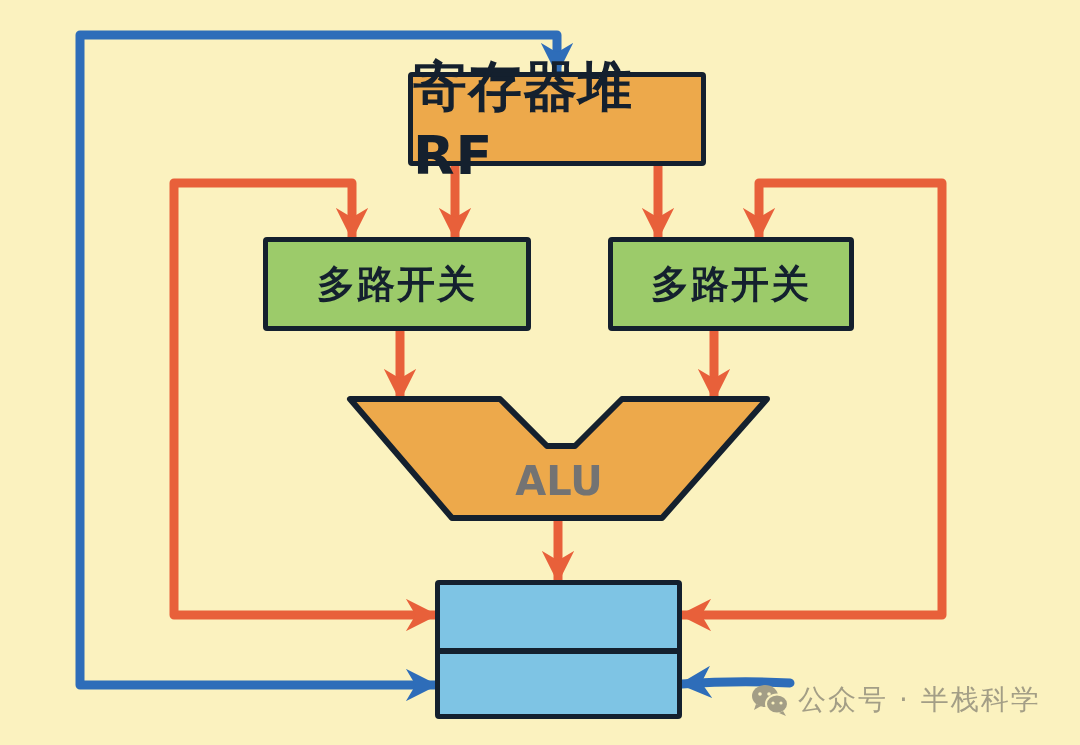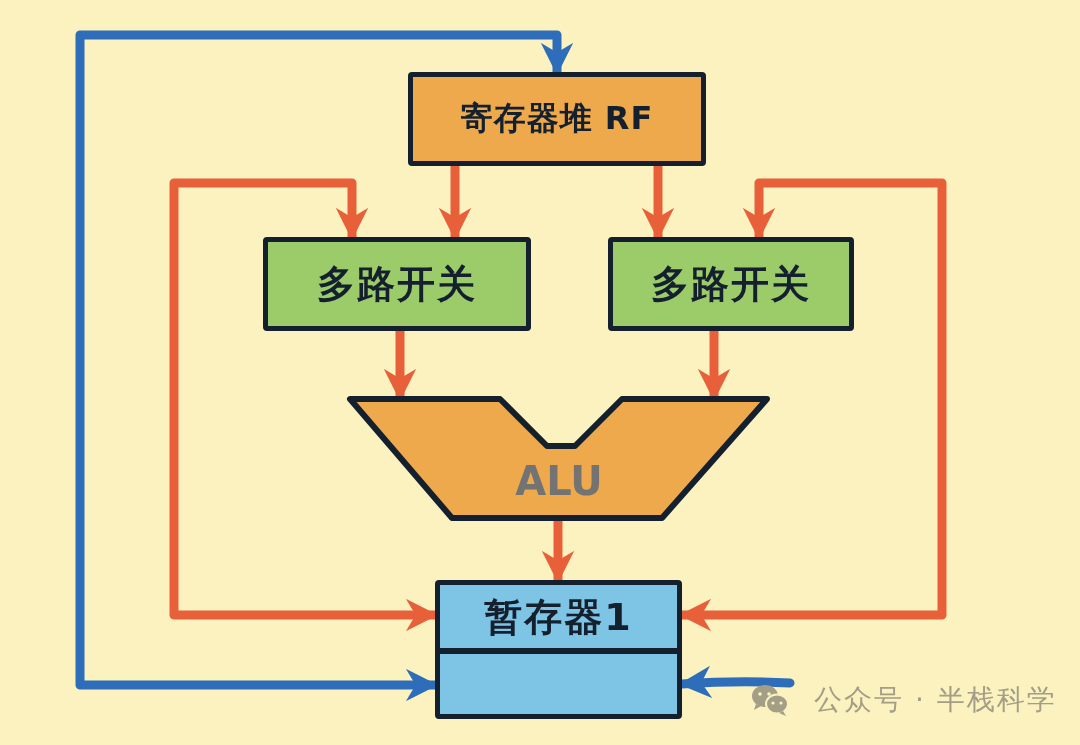--- a/index.html
+++ b/index.html
@@ -9,21 +9,21 @@
       font-family: "DejaVu Sans", "Liberation Sans", sans-serif;
       position: relative;
     }
     #canvas { position: absolute; left: 0; top: 0; width: 1080px; height: 745px; }
     .box {
       position: absolute; box-sizing: border-box;
       border: 5px solid #14202E; border-radius: 4px;
       display: flex; align-items: center; justify-content: center;
       color: #14202E; font-weight: bold;
     }
-    .rf { left: 408px; top: 72px; width: 298px; height: 94px; background: #EDA94B; font-size: 32px; letter-spacing: 1px; }
+    .rf { left: 408px; top: 72px; width: 298px; height: 94px; background: #EDA94B; font-size: 54px; letter-spacing: 1px; }
     .mux { top: 237px; height: 94px; background: #9CCB6A; font-size: 38px; letter-spacing: 2px; }
     .mux-left { left: 263px; width: 268px; }
     .mux-right { left: 608px; width: 246px; }
     .regs {
       position: absolute; left: 435px; top: 580px; width: 247px; height: 139px;
       box-sizing: border-box; border: 5px solid #14202E; border-radius: 4px;
       background: #7EC4E4; overflow: hidden;
     }
     .reg {
       position: absolute; left: 0; right: 0; height: 64px;
@@ -32,21 +32,21 @@
     }
     .reg1 { top: 0; }
     .reg2 { top: 69px; }
     .reg-divider { position: absolute; left: 0; right: 0; top: 63px; height: 6px; background: #14202E; }
     .alu-label {
       position: absolute; left: 500px; top: 458px; width: 118px; text-align: center;
       font-size: 40px; font-weight: bold; color: #737373;
     }
     .watermark {
       position: absolute; left: 750px; top: 680px; height: 40px;
-      display: flex; align-items: center; gap: 24px;
+      display: flex; align-items: center; gap: 8px;
       color: #A39E86; font-size: 28px; letter-spacing: 2px;
     }
     .wechat-icon { width: 40px; height: 36px; position: relative; }
   </style>
 </head>
 <body>
 
 <svg id="canvas" viewBox="0 0 1080 745" xmlns="http://www.w3.org/2000/svg">
   <defs>
     <marker id="arrRed" viewBox="0 0 10 10" refX="9" refY="5" markerWidth="3.6" markerHeight="3.6" orient="auto-start-reverse">
@@ -92,23 +92,20 @@
   <span>多路开关</span>
 </div>
 
 <div class="box mux mux-right">
   <span>多路开关</span>
 </div>
 
 <div class="alu-label">ALU</div>
 
 <div class="regs">
-  <div class="reg reg1">
-    <span>暂存器1</span>
-  </div>
   <div class="reg-divider"></div>
 </div>
 
 <div class="watermark">
   <svg class="wechat-icon" viewBox="0 0 40 36">
     <ellipse cx="15" cy="14" rx="13" ry="11" fill="#A39E86"></ellipse>
     <path d="M6,22 L4,28 L11,24 Z" fill="#A39E86"></path>
     <ellipse cx="27" cy="22" rx="11" ry="9.5" fill="#A39E86" stroke="#FBF2BF" stroke-width="2"></ellipse>
     <path d="M33,29 L36,34 L29,31 Z" fill="#A39E86"></path>
     <circle cx="10" cy="12" r="1.8" fill="#FBF2BF"></circle>

